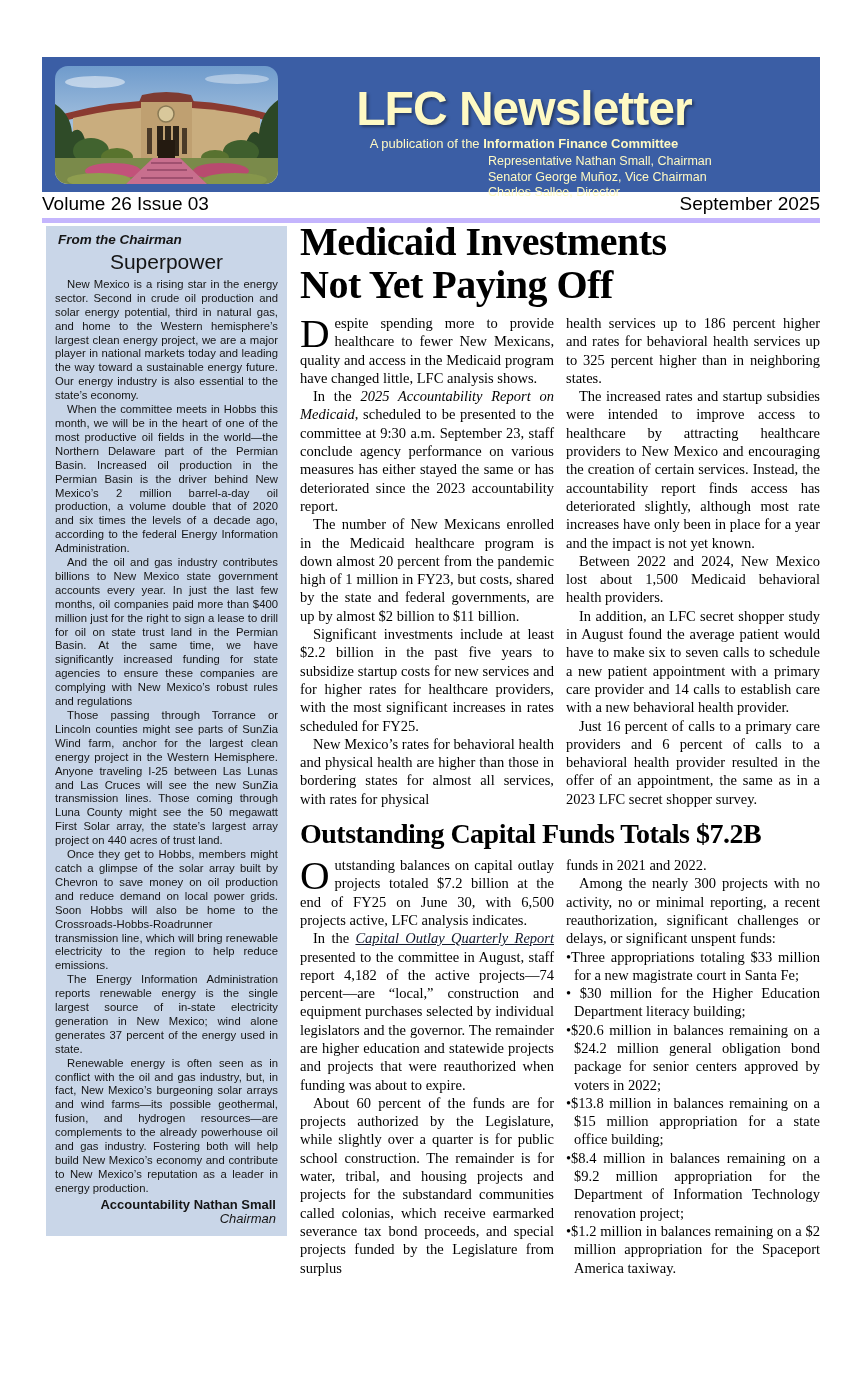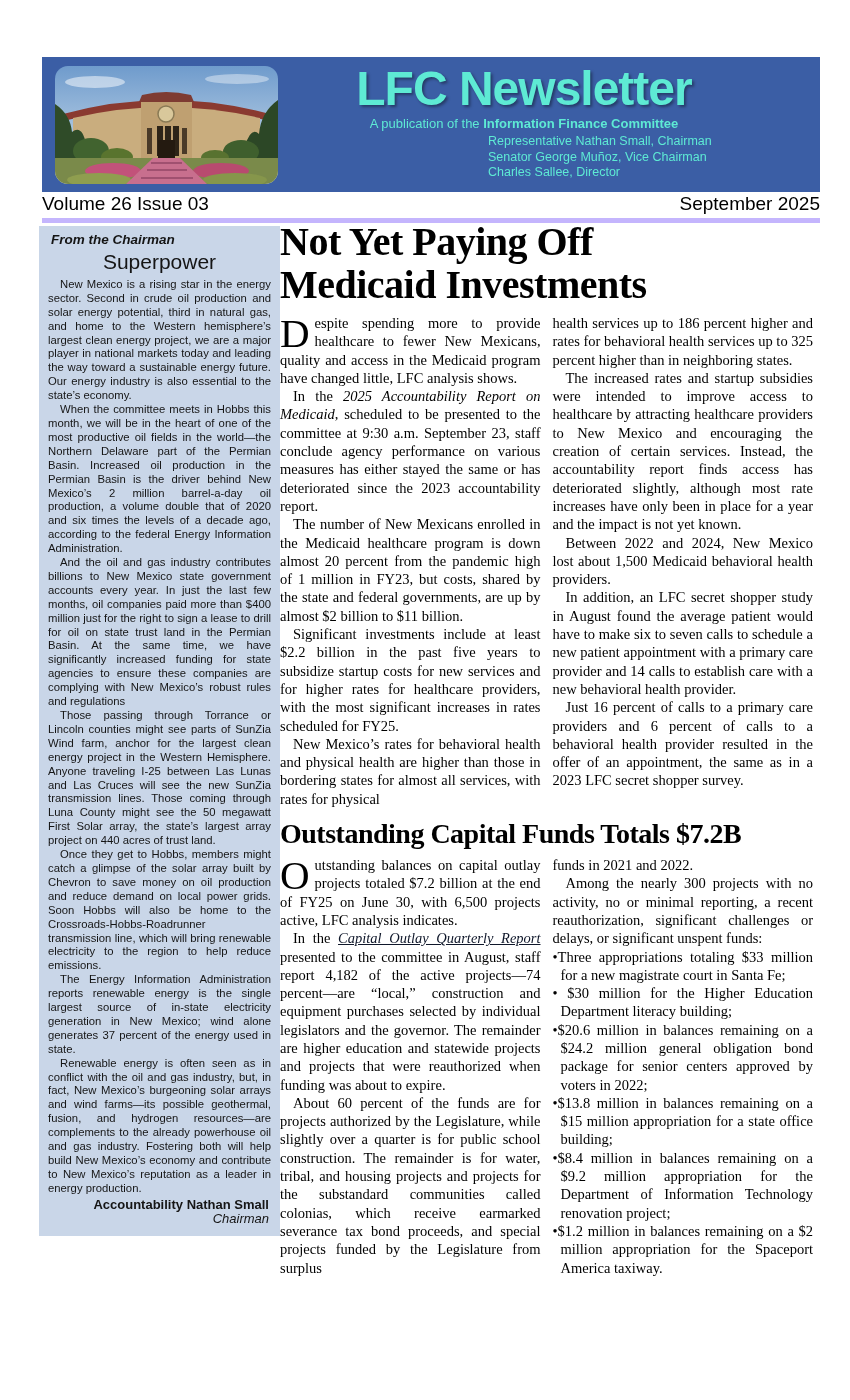--- a/index.html
+++ b/index.html
@@ -6,36 +6,36 @@
   html,body { background:#ffffff; }
   body { width:850px; font-family:"Liberation Serif", serif; color:#000; }
   .page { position:relative; width:850px; height:1400px; background:#fff; overflow:hidden; }
 
   
   .band { position:absolute; left:42px; top:57px; width:778px; height:135px;
           background:#3b5ea5; display:flex; }
   .capitol { flex:none; width:223px; height:118px; margin:9px 0 0 13px;
              border-radius:13px; overflow:hidden; }
   .capitol svg { display:block; width:100%; height:100%; }
-  .band-right { flex:1; color:#5eead4; font-family:"Liberation Sans", sans-serif;
-                padding:6px 50px 0 0; }
+  .band-right { flex:1; color:#fef9c3; font-family:"Liberation Sans", sans-serif;
+                padding:6px 50px 0 0;margin-top:20px; }
   .band-title { text-align:center; font-size:48px; font-weight:bold; letter-spacing:-1px;
                 line-height:52px; text-shadow:2px 2px 3px rgba(0,0,0,.38); }
   .band-sub { text-align:center; font-size:13px; margin-top:1px; }
   .band-sub .bold { font-weight:bold; }
   .officials { font-size:12.5px; line-height:15.5px; margin:3px 0 0 210px; }
 
   
   .issuebar { position:absolute; left:42px; top:193px; width:778px;
               display:flex; justify-content:space-between; align-items:flex-end;
               font-family:"Liberation Sans", sans-serif; font-size:19px;
               padding-bottom:3px; border-bottom:5px solid #c4b5fd; }
 
   
-  .content { position:absolute; left:39px; top:226px; width:774px; display:flex; }
+  .content { position:absolute; left:46px; top:226px; width:774px; display:flex; gap:13px; }
 
   
   .sidebar { flex:none; width:241px; background:#c9d6e8; color:#151515;
              font-family:"Liberation Sans", sans-serif; font-size:11.3px; line-height:13.9px;
              padding:7px 9px 10px 9px; align-self:flex-start; }
   .kicker { font-weight:bold; font-style:italic; font-size:13.5px; margin-left:3px; }
   .sidebar-title { text-align:center; font-weight:normal; font-size:21px; line-height:26px;
                    margin:2px 0 3px 0; }
   .sidebar .para { text-align:justify; text-indent:12px; }
   .sig-name { text-align:right; font-weight:bold; font-size:13px; margin-top:2px; padding-right:2px; }
@@ -130,22 +130,22 @@
           <p class="para"><span>The Energy Information Administration reports renewable energy is the single largest source of in-state electricity generation in New Mexico; wind alone generates 37 percent of the energy used in state.</span></p>
           <p class="para"><span>Renewable energy is often seen as in conflict with the oil and gas industry, but, in fact, New Mexico’s burgeoning solar arrays and wind farms—its possible geothermal, fusion, and hydrogen resources—are complements to the already powerhouse oil and gas industry. Fostering both will help build New Mexico’s economy and contribute to New Mexico’s reputation as a leader in energy production.</span></p>
         </div>
       <div class="sig-name">Accountability Nathan Small</div>
       <div class="sig-title">Chairman</div>
     </div>
 
     <div class="main">
 
       <h1 class="headline">
+        <span style="display:block">Medicaid Investments</span>
         <span style="display:block">Not Yet Paying Off</span>
-        <span style="display:block">Medicaid Investments</span>
       </h1>
 
       <div class="cols">
         <div class="col">
             <p class="para lead"><span class="dropcap">D</span><span>espite spending more to provide healthcare to fewer New Mexicans, quality and access in the Medicaid program have changed little, LFC analysis shows.</span></p>
             <p class="para"><span>In the </span><span class="italic">2025 Accountability Report on Medicaid</span><span>, scheduled to be presented to the committee at 9:30 a.m. September 23, staff conclude agency performance on various measures has either stayed the same or has deteriorated since the 2023 accountability report.</span></p>
             <p class="para"><span>The number of New Mexicans enrolled in the Medicaid healthcare program is down almost 20 percent from the pandemic high of 1 million in FY23, but costs, shared by the state and federal governments, are up by almost $2 billion to $11 billion.</span></p>
             <p class="para"><span>Significant investments include at least $2.2 billion in the past five years to subsidize startup costs for new services and for higher rates for healthcare providers, with the most significant increases in rates scheduled for FY25.</span></p>
             <p class="para"><span>New Mexico’s rates for behavioral health and physical health are higher than those in bordering states for almost all services, with rates for physical</span></p>
           </div>

